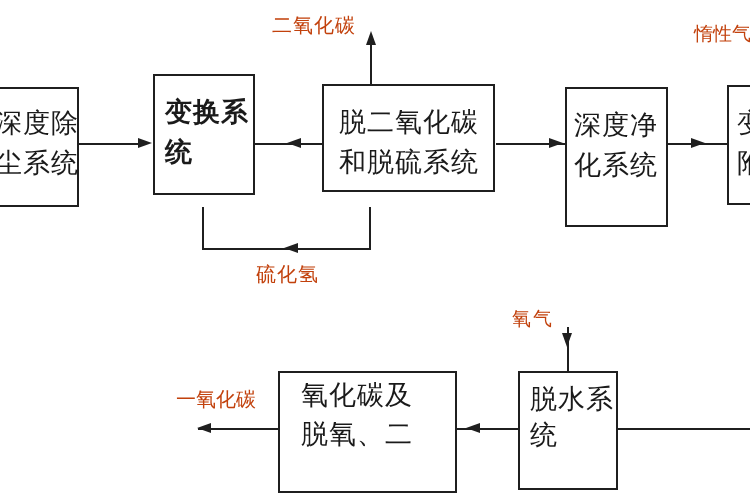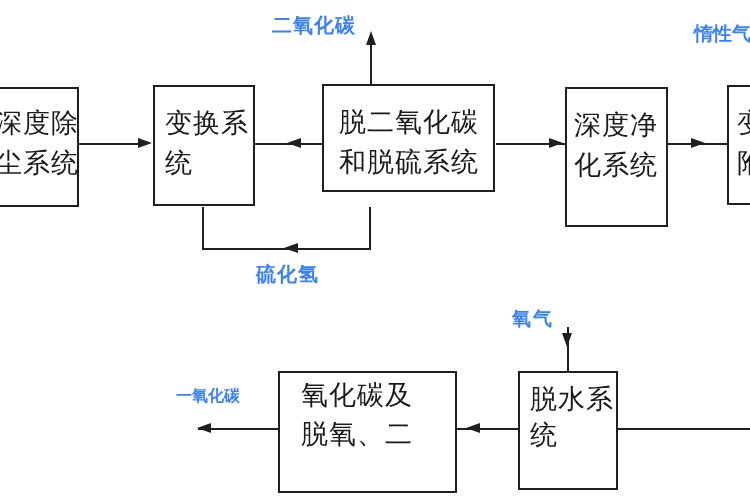--- a/index.html
+++ b/index.html
@@ -21,22 +21,22 @@
     box-sizing:border-box;
     border:2px solid var(--line);
     background:var(--bg);
     font-size:27px;
     color:var(--text);
     letter-spacing:1px;
   }
   .pbox .bl{white-space:nowrap;}
   .slabel{
     position:absolute;
-    font-weight:bold;
-    color:#3b82f6;
+    font-weight:normal;
+    color:#c2410c;
     white-space:nowrap;
   }
   .hline,.vline{position:absolute;background:var(--line);}
   .hline{height:2px;}
   .vline{width:2px;}
   .arr{position:absolute;width:0;height:0;}
   .arr.r{border-top:5px solid transparent;border-bottom:5px solid transparent;border-left:14px solid var(--line);}
   .arr.l{border-top:5px solid transparent;border-bottom:5px solid transparent;border-right:14px solid var(--line);}
   .arr.u{border-left:5px solid transparent;border-right:5px solid transparent;border-bottom:14px solid var(--line);}
   .arr.d{border-left:5px solid transparent;border-right:5px solid transparent;border-top:14px solid var(--line);}
@@ -44,21 +44,21 @@
 </head>
 <body>
 
 <div id="stage">
 
   <div class="pbox" style="left:-26px;top:87px;width:105px;height:120px;padding:14px 0 0 19px;line-height:40px;">
     <div class="bl">深度除</div>
     <div class="bl">尘系统</div>
   </div>
 
-  <div class="pbox" style="left:153px;top:85px;width:102px;height:121px;padding:16px 8px 0 10px;line-height:40px;">
+  <div class="pbox" style="left:153px;top:74px;width:102px;height:121px;padding:16px 8px 0 10px;line-height:40px;font-weight:bold;">
     <div class="bl">变换系</div>
     <div class="bl">统</div>
   </div>
 
   <div class="pbox" style="left:322px;top:84px;width:173px;height:108px;padding:16px 0 0 15px;line-height:40px;">
     <div class="bl">脱二氧化碳</div>
     <div class="bl">和脱硫系统</div>
   </div>
 
   <div class="pbox" style="left:565px;top:87px;width:103px;height:140px;padding:16px 0 0 7px;line-height:40px;">
@@ -78,21 +78,21 @@
 
   <div class="pbox" style="left:278px;top:371px;width:179px;height:122px;padding:2px 0 0 21px;line-height:39px;">
     <div class="bl">氧化碳及</div>
     <div class="bl">脱氧、二</div>
   </div>
 
   <div class="slabel" style="left:272px;top:12px;font-size:20px;letter-spacing:1px;">二氧化碳</div>
   <div class="slabel" style="left:694px;top:21px;font-size:19px;">惰性气体</div>
   <div class="slabel" style="left:256px;top:261px;font-size:20px;letter-spacing:1px;">硫化氢</div>
   <div class="slabel" style="left:512px;top:306px;font-size:19px;letter-spacing:2px;">氧气</div>
-  <div class="slabel" style="left:176px;top:386px;font-size:16px;">一氧化碳</div>
+  <div class="slabel" style="left:176px;top:386px;font-size:20px;">一氧化碳</div>
 
   <div class="hline" style="left:79px;top:143px;width:61px;"></div>
   <div class="arr r" style="left:138px;top:138px;"></div>
 
   <div class="hline" style="left:255px;top:143px;width:67px;"></div>
   <div class="arr l" style="left:287px;top:138px;"></div>
 
   <div class="hline" style="left:496px;top:143px;width:69px;"></div>
   <div class="arr r" style="left:549px;top:138px;"></div>
 

